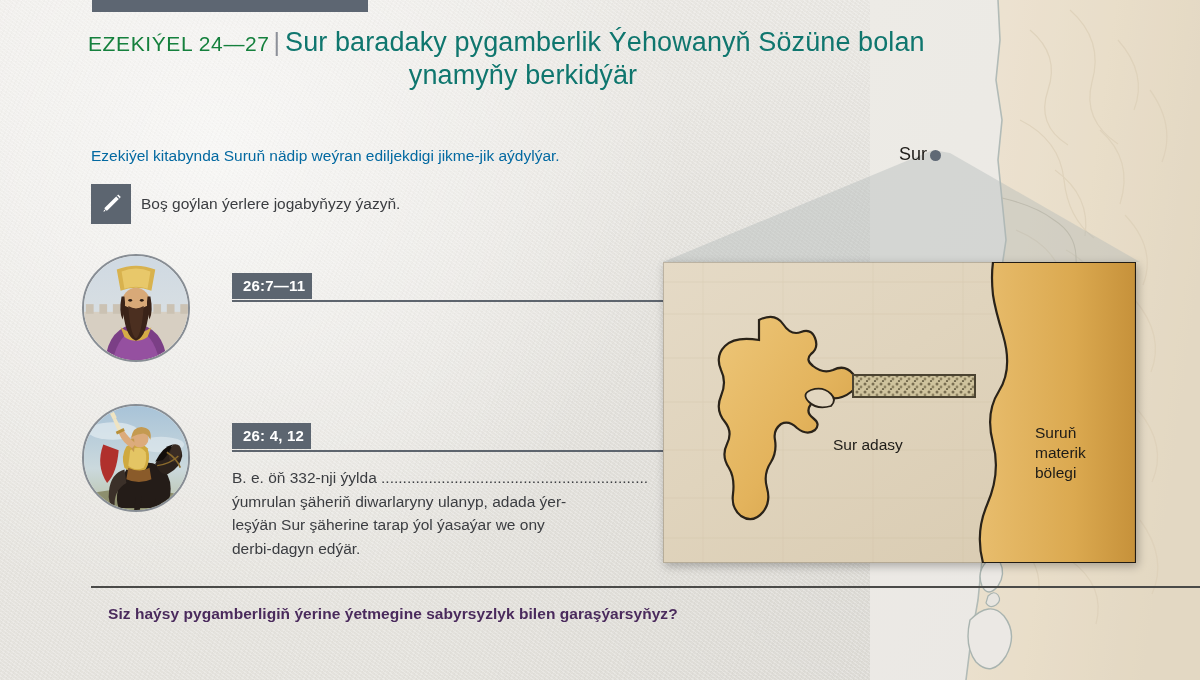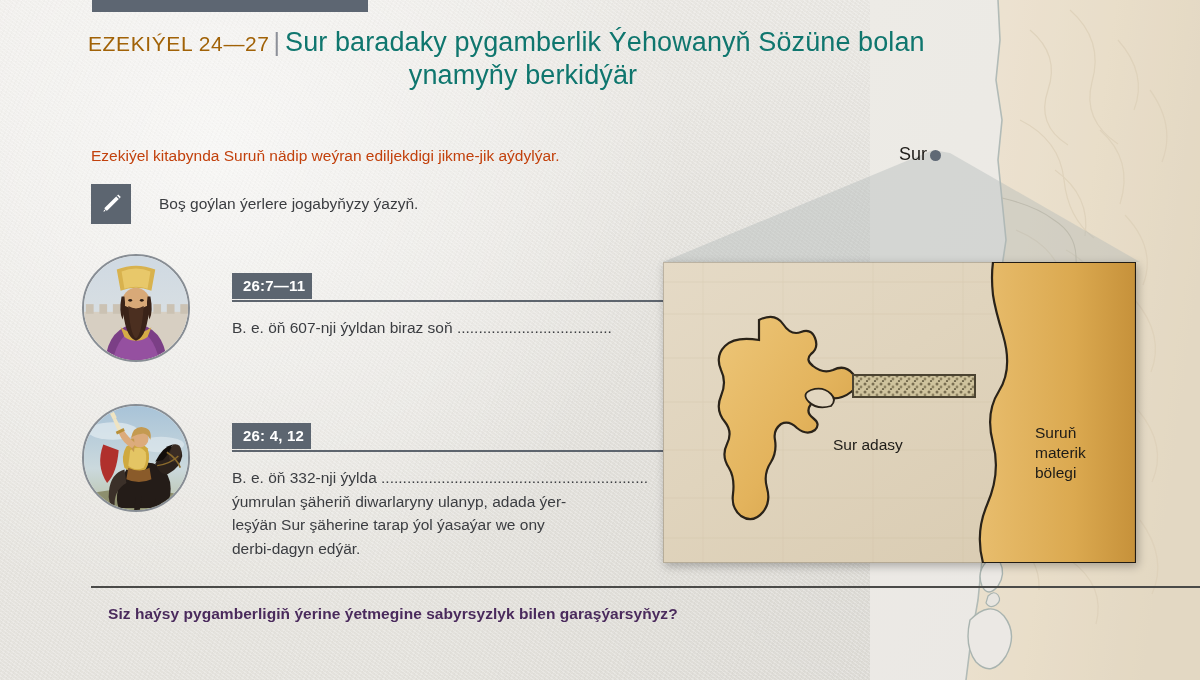--- a/index.html
+++ b/index.html
@@ -36,37 +36,37 @@
     position:absolute;left:92px;top:0;width:276px;height:12px;
     background:#5d6672;
   }
 
   
   .header{position:absolute;left:88px;top:26px;width:960px;}
   .header-line{
     display:block;text-align:left;line-height:1.22;
   }
   .hdr-ref{
-    font-size:21px;letter-spacing:.6px;color:#a16207;
+    font-size:21px;letter-spacing:.6px;color:#15803d;
     font-weight:400;vertical-align:baseline;
   }
   .hdr-pipe{color:#8d9099;font-size:25px;margin:0 5px 0 4px;font-weight:300;}
   .hdr-title{
     font-size:27px;color:#0f766e;font-weight:400;letter-spacing:.1px;
   }
   .header-l2{display:block;text-align:center;width:870px;margin-top:1px;}
   .header-l2 .hdr-title{font-size:27px;}
 
   
   .intro{
     position:absolute;left:91px;top:145px;width:600px;
-    font-size:15.5px;color:#c2410c;line-height:1.45;
+    font-size:15.5px;color:#0369a1;line-height:1.45;
   }
   .instruct-row{
-    position:absolute;left:91px;top:184px;display:flex;align-items:center;gap:28px;
+    position:absolute;left:91px;top:184px;display:flex;align-items:center;gap:10px;
   }
   .pencil-box{
     width:40px;height:40px;background:#5c6570;display:flex;
     align-items:center;justify-content:center;flex:none;
   }
   .pencil-box svg{display:block;}
   .instruct-txt{font-size:15.5px;color:#3b3d41;}
 
   
   .sblock{position:absolute;left:232px;}
@@ -300,21 +300,21 @@
       <rect x="33" y="25" width="9" height="3" transform="rotate(-26 37 26)" fill="#b8903a"></rect>
 
       <path d="M86 48 q10 6 14 16" stroke="#8a6a2c" stroke-width="1.6" fill="none"></path>
       <path d="M76 62 q14 -2 22 -10" stroke="#8a6a2c" stroke-width="1.4" fill="none"></path>
     </svg>
   </div>
 
   <div class="sblock" style="top:273px;">
     <span class="badge">26:7—11</span>
     <div class="sbody">
-      <span>B. e. öň 607-nji ýyldan biraz soň ....................................</span><br>
+      <br>
     </div>
   </div>
 
   <div class="sblock" style="top:423px;">
     <span class="badge">26: 4, 12</span>
     <div class="sbody">
       <span>B. e. öň 332-nji ýylda ..............................................................</span><br>
       <span>ýumrulan şäheriň diwarlaryny ulanyp, adada ýer-</span><br>
       <span>leşýän Sur şäherine tarap ýol ýasaýar we ony</span><br>
       <span>derbi-dagyn edýär.</span>

